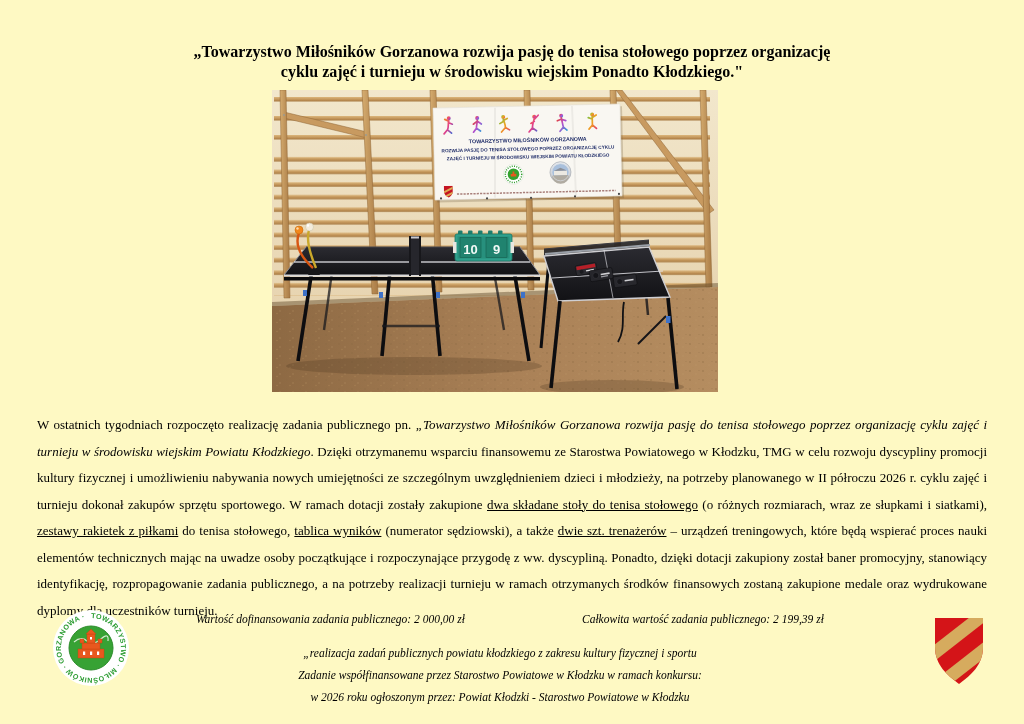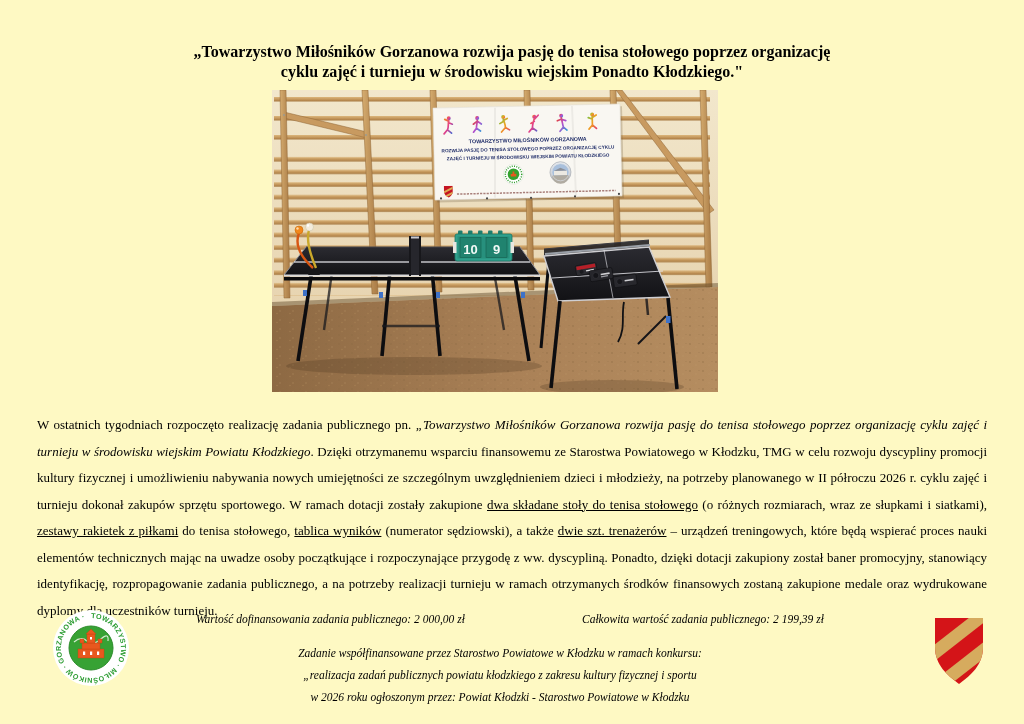--- a/index.html
+++ b/index.html
@@ -292,22 +292,22 @@
   </div>
 
   <p class="bodytext"><span>W ostatnich tygodniach rozpoczęto realizację zadania publicznego pn. </span><span class="it">„Towarzystwo Miłośników Gorzanowa rozwija pasję do tenisa stołowego poprzez organizację cyklu zajęć i turnieju w środowisku wiejskim Powiatu Kłodzkiego</span><span>. Dzięki otrzymanemu wsparciu finansowemu ze Starostwa Powiatowego w Kłodzku, TMG w celu rozwoju dyscypliny promocji kultury fizycznej i umożliwieniu nabywania nowych umiejętności ze szczególnym uwzględnieniem dzieci i młodzieży, na potrzeby planowanego w II półroczu 2026 r. cyklu zajęć i turnieju dokonał zakupów sprzętu sportowego. W ramach dotacji zostały zakupione </span><span class="ul">dwa składane stoły do tenisa stołowego</span><span> (o różnych rozmiarach, wraz ze słupkami i siatkami), </span><span class="ul">zestawy rakietek z piłkami</span><span> do tenisa stołowego, </span><span class="ul">tablica wyników</span><span> (numerator sędziowski), a także </span><span class="ul">dwie szt. trenażerów</span><span> – urządzeń treningowych, które będą wspierać proces nauki elementów technicznych mając na uwadze osoby początkujące i rozpoczynające przygodę z ww. dyscypliną. Ponadto, dzięki dotacji zakupiony został baner promocyjny, stanowiący identyfikację, rozpropagowanie zadania publicznego, a na potrzeby realizacji turnieju w ramach otrzymanych środków finansowych zostaną zakupione medale oraz wydrukowane dyplomy dla uczestników turnieju.</span></p>
 
   <div class="funding">
     <span class="fund-left">Wartość dofinansowania zadania publicznego: 2 000,00 zł</span>
     <span class="fund-right">Całkowita wartość zadania publicznego: 2 199,39 zł</span>
   </div>
 
   <div class="footer">
+    <div>„realizacja zadań publicznych powiatu kłodzkiego z zakresu kultury fizycznej i sportu</div>
     <div>Zadanie współfinansowane przez Starostwo Powiatowe w Kłodzku w ramach konkursu:</div>
-    <div>„realizacja zadań publicznych powiatu kłodzkiego z zakresu kultury fizycznej i sportu</div>
     <div>w 2026 roku ogłoszonym przez: Powiat Kłodzki - Starostwo Powiatowe w Kłodzku</div>
   </div>
 
   <div class="logo-tmg">
     <svg viewBox="0 0 78 78" xmlns="http://www.w3.org/2000/svg">
       <defs>
         <path id="ringPath" d="M39,9 a30,30 0 1,1 -0.01,0"></path>
       </defs>
       <circle cx="39" cy="39" r="38" fill="#ffffff"></circle>
       <circle cx="39" cy="39" r="22" fill="#37a234" stroke="#2c8c2a" stroke-width="1"></circle>

